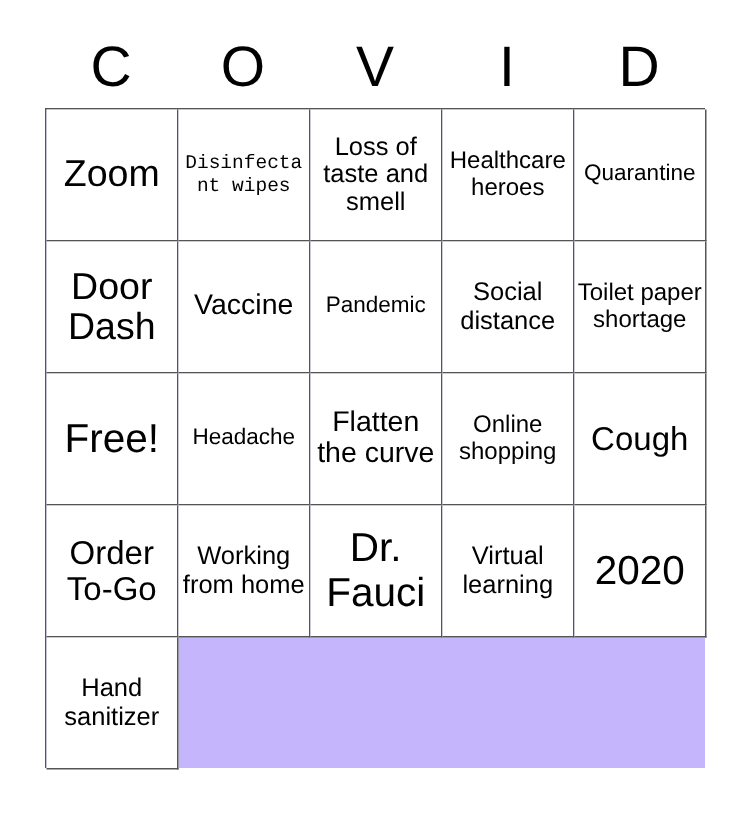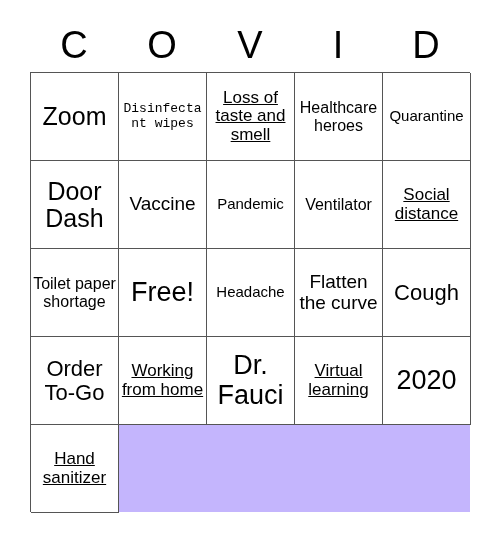--- a/index.html
+++ b/index.html
@@ -70,21 +70,21 @@
     display: block;
     width: 100%;
     line-height: 1.08;
     word-wrap: break-word;
     color: #000000;
   }
   
   .fs-xs   { font-size: 13px; font-family: Liberation Mono, monospace; }
   .fs-sm   { font-size: 15px; }
   .fs-md   { font-size: 16px; }
-  .fs-lg   { font-size: 17px; text-decoration: underline; }
+  .fs-lg   { font-size: 17px; }
   .fs-xl   { font-size: 19px; }
   .fs-xxl  { font-size: 22px; }
   .fs-huge { font-size: 25px; }
   .fs-mega { font-size: 27px; }
 </style>
 </head>
 <body>
 
 <div id="card">
 
@@ -115,36 +115,36 @@
       <div class="bingo-cell">
         <span class="cell-text fs-huge">Door Dash</span>
       </div>
       <div class="bingo-cell">
         <span class="cell-text fs-xl">Vaccine</span>
       </div>
       <div class="bingo-cell">
         <span class="cell-text fs-sm">Pandemic</span>
       </div>
       <div class="bingo-cell">
-        <span class="cell-text fs-md">Ventilator</span>
-      </div>
-      <div class="bingo-cell">
         <span class="cell-text fs-lg">Social distance</span>
       </div>
       <div class="bingo-cell">
         <span class="cell-text fs-md">Toilet paper shortage</span>
       </div>
       <div class="bingo-cell">
         <span class="cell-text fs-mega">Free!</span>
       </div>
       <div class="bingo-cell">
         <span class="cell-text fs-sm">Headache</span>
       </div>
       <div class="bingo-cell">
         <span class="cell-text fs-xl">Flatten the curve</span>
+      </div>
+      <div class="bingo-cell">
+        <span class="cell-text fs-md">Online shopping</span>
       </div>
       <div class="bingo-cell">
         <span class="cell-text fs-xxl">Cough</span>
       </div>
       <div class="bingo-cell">
         <span class="cell-text fs-xxl">Order To-Go</span>
       </div>
       <div class="bingo-cell">
         <span class="cell-text fs-lg">Working from home</span>
       </div>

